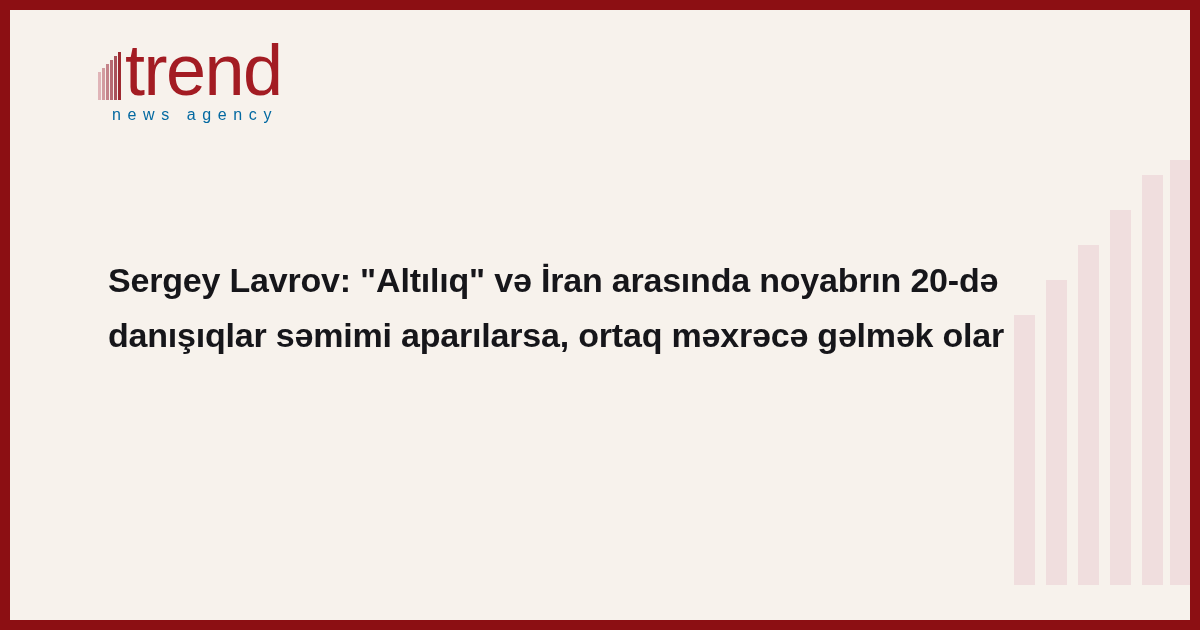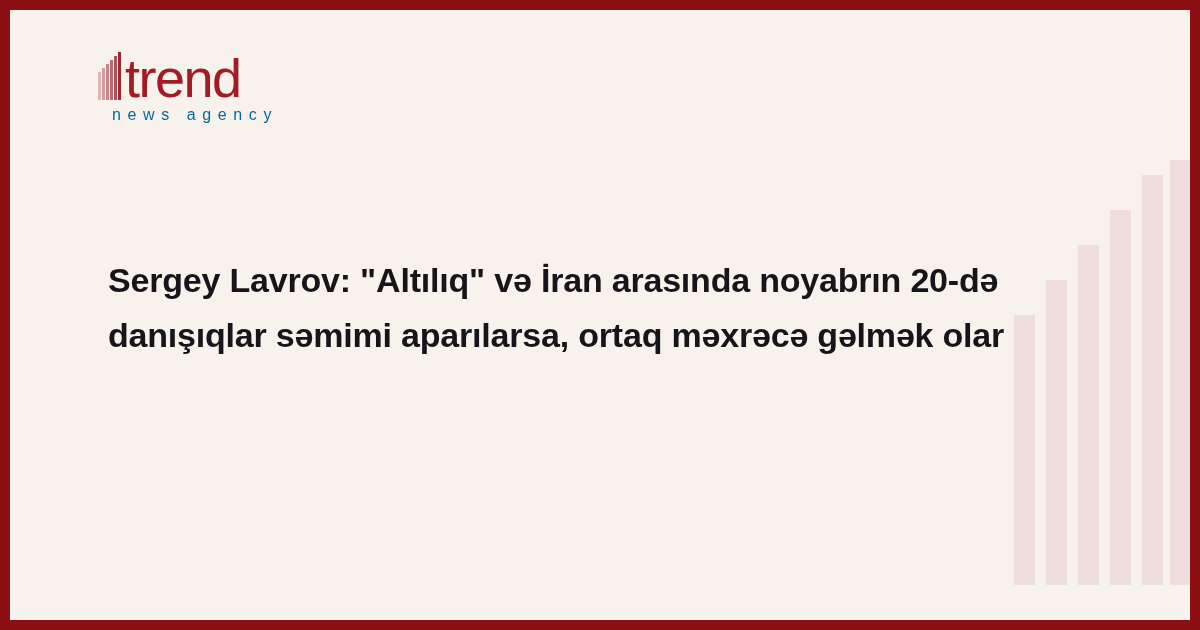--- a/index.html
+++ b/index.html
@@ -85,21 +85,21 @@
   }
   .lm1 { height: 28px; background: #E0B5B8; }
   .lm2 { height: 32px; background: #D29CA0; }
   .lm3 { height: 36px; background: #C4848A; }
   .lm4 { height: 40px; background: #B66B72; }
   .lm5 { height: 44px; background: #A8525A; }
   .lm6 { height: 48px; background: #9E2A30; }
 
   .logo-word {
     font-family: "Liberation Sans", sans-serif;
-    font-size: 54px;
+    font-size: 72px;
     font-weight: 400;
     line-height: 0.82;
     letter-spacing: -1.5px;
     color: #A31C23;
   }
 
   .logo-tagline {
     margin-top: 6px;
     margin-left: 14px;
     font-family: "Liberation Sans", sans-serif;

